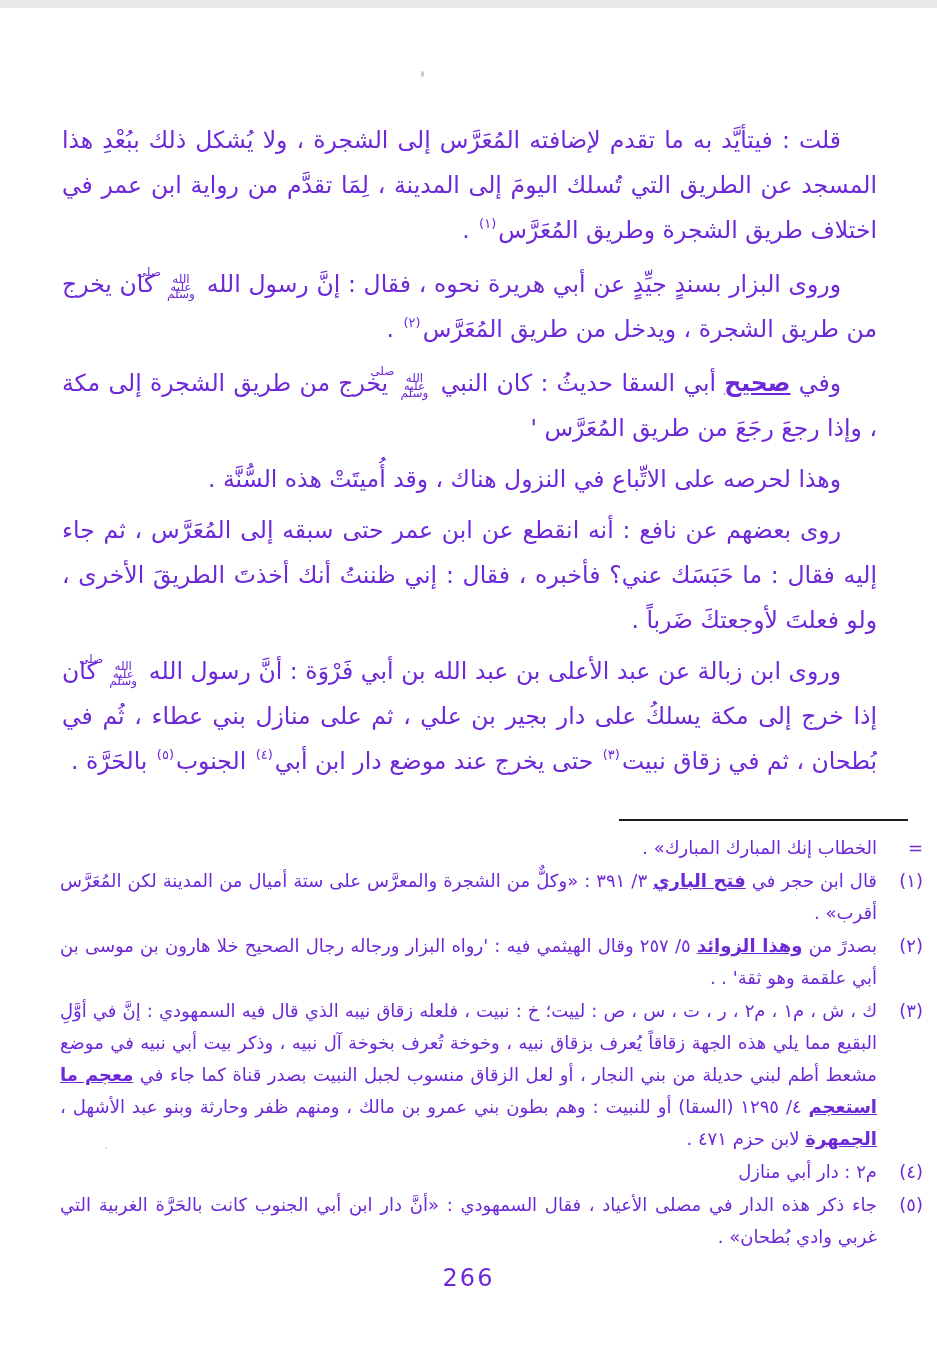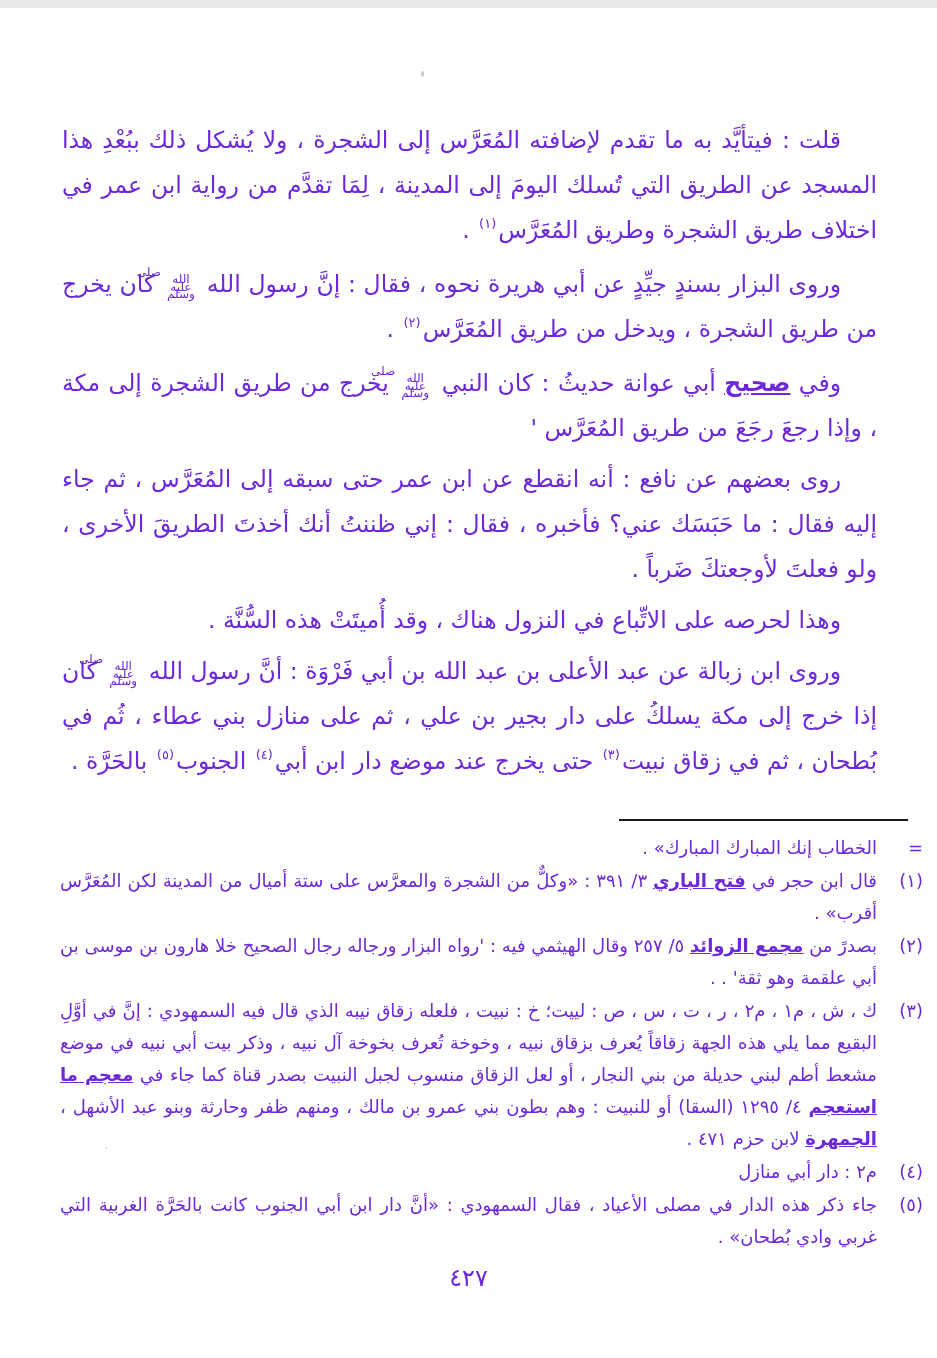--- a/index.html
+++ b/index.html
@@ -81,43 +81,43 @@
 
   <div class="speck speck1"></div>
   <div class="speck speck2"></div>
 
   <div class="main">
 
     <p><span>قلت : فيتأيَّد به ما تقدم لإضافته المُعَرَّس إلى الشجرة ، ولا يُشكل ذلك ببُعْدِ هذا المسجد عن الطريق التي تُسلك اليومَ إلى المدينة ، لِمَا تقدَّم من رواية ابن عمر في اختلاف طريق الشجرة وطريق المُعَرَّس</span><span class="sup">(١)</span><span> .</span></p>
 
     <p><span>وروى البزار بسندٍ جيِّدٍ عن أبي هريرة نحوه ، فقال : إنَّ رسول الله </span><span class="pbuh"><span>صلى الله عليه وسلم</span></span><span> كان يخرج من طريق الشجرة ، ويدخل من طريق المُعَرَّس</span><span class="sup">(٢)</span><span> .</span></p>
 
-    <p><span>وفي </span><span class="b">صحيح</span><span> أبي عوانة حديثُ : كان النبي </span><span class="pbuh"><span>صلى الله عليه وسلم</span></span><span> يخرج من طريق الشجرة إلى مكة ، وإذا رجعَ رجَعَ من طريق المُعَرَّس '</span></p>
+    <p><span>وفي </span><span class="b">صحيح</span><span> أبي السقا حديثُ : كان النبي </span><span class="pbuh"><span>صلى الله عليه وسلم</span></span><span> يخرج من طريق الشجرة إلى مكة ، وإذا رجعَ رجَعَ من طريق المُعَرَّس '</span></p>
+
+    <p><span>وهذا لحرصه على الاتِّباع في النزول هناك ، وقد أُميتَتْ هذه السُّنَّة .</span></p>
 
     <p><span>روى بعضهم عن نافع : أنه انقطع عن ابن عمر حتى سبقه إلى المُعَرَّس ، ثم جاء إليه فقال : ما حَبَسَك عني؟ فأخبره ، فقال : إني ظننتُ أنك أخذتَ الطريقَ الأخرى ، ولو فعلتَ لأوجعتكَ ضَرباً .</span></p>
-
-    <p><span>وهذا لحرصه على الاتِّباع في النزول هناك ، وقد أُميتَتْ هذه السُّنَّة .</span></p>
 
     <p><span>وروى ابن زبالة عن عبد الأعلى بن عبد الله بن أبي فَرْوَة : أنَّ رسول الله </span><span class="pbuh"><span>صلى الله عليه وسلم</span></span><span> كان إذا خرج إلى مكة يسلكُ على دار بجير بن علي ، ثم على منازل بني عطاء ، ثُم في بُطحان ، ثم في زقاق نبيت</span><span class="sup">(٣)</span><span> حتى يخرج عند موضع دار ابن أبي</span><span class="sup">(٤)</span><span> الجنوب</span><span class="sup">(٥)</span><span> بالحَرَّة .</span></p>
 
   </div>
 
   <div class="fn-rule"></div>
 
   <div class="footnotes">
 
     <div class="fn"><span class="fn-marker">=</span><span>الخطاب  إنك المبارك المبارك» .</span></div>
 
     <div class="fn"><span class="fn-marker">(١)</span><span>قال ابن حجر في </span><span class="b">فتح الباري</span><span> ٣/ ٣٩١ : «وكلٌّ من الشجرة والمعرَّس على ستة أميال من المدينة لكن المُعَرَّس أقرب» .</span></div>
 
-    <div class="fn"><span class="fn-marker">(٢)</span><span>بصدرً من </span><span class="b">مجمع الزوائد</span><span> ٥/ ٢٥٧ وقال الهيثمي فيه : 'رواه البزار ورجاله رجال الصحيح خلا هارون بن موسى بن أبي علقمة وهو ثقة' . .</span></div>
+    <div class="fn"><span class="fn-marker">(٢)</span><span>بصدرً من </span><span class="b">وهذا الزوائد</span><span> ٥/ ٢٥٧ وقال الهيثمي فيه : 'رواه البزار ورجاله رجال الصحيح خلا هارون بن موسى بن أبي علقمة وهو ثقة' . .</span></div>
 
     <div class="fn"><span class="fn-marker">(٣)</span><span>ك ، ش ، م١ ، م٢ ، ر ، ت ، س ، ص : لييت؛ خ : نبيت ، فلعله زقاق نيبه الذي قال فيه السمهودي : إنَّ في أوَّلِ البقيع مما يلي هذه الجهة زقاقاً يُعرف بزقاق نبيه ، وخوخة تُعرف بخوخة آل نبيه ، وذكر بيت أبي نبيه في موضع مشعط أطم لبني حديلة من بني النجار ، أو لعل الزقاق منسوب لجبل النبيت بصدر قناة كما جاء في </span><span class="b">معجم ما استعجم</span><span> ٤/ ١٢٩٥ (السقا) أو للنبيت : وهم بطون بني عمرو بن مالك ، ومنهم ظفر وحارثة وبنو عبد الأشهل ، </span><span class="b">الجمهرة</span><span> لابن حزم ٤٧١ .</span></div>
 
     <div class="fn"><span class="fn-marker">(٤)</span><span>م٢ : دار أبي منازل</span></div>
 
     <div class="fn"><span class="fn-marker">(٥)</span><span>جاء ذكر هذه الدار في مصلى الأعياد ، فقال السمهودي : «أنَّ دار ابن أبي الجنوب كانت بالحَرَّة الغربية التي غربي وادي بُطحان» .</span></div>
 
   </div>
 
-  <div class="page-number">٤٢٧</div>
+  <div class="page-number">266</div>
 
 </div>
 
 </body></html>

